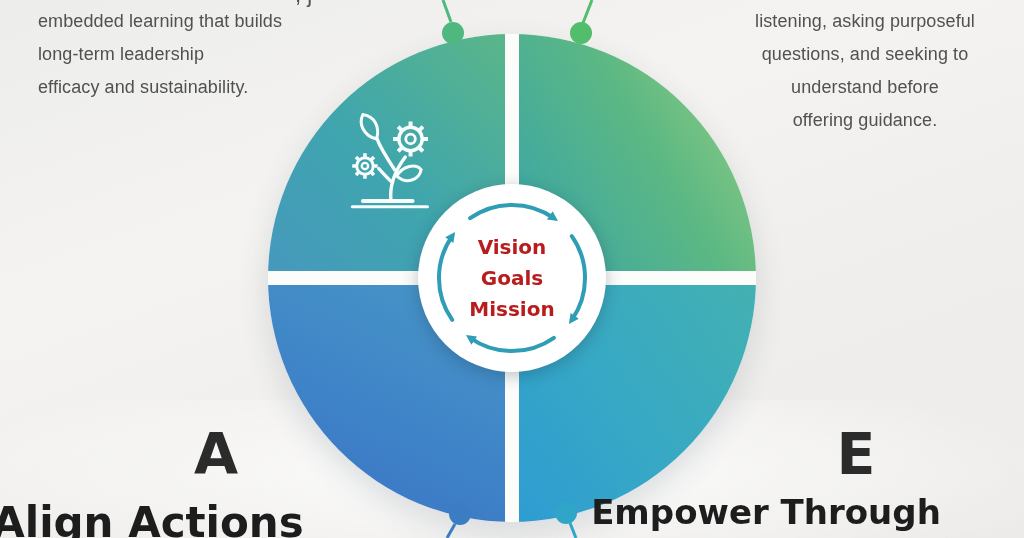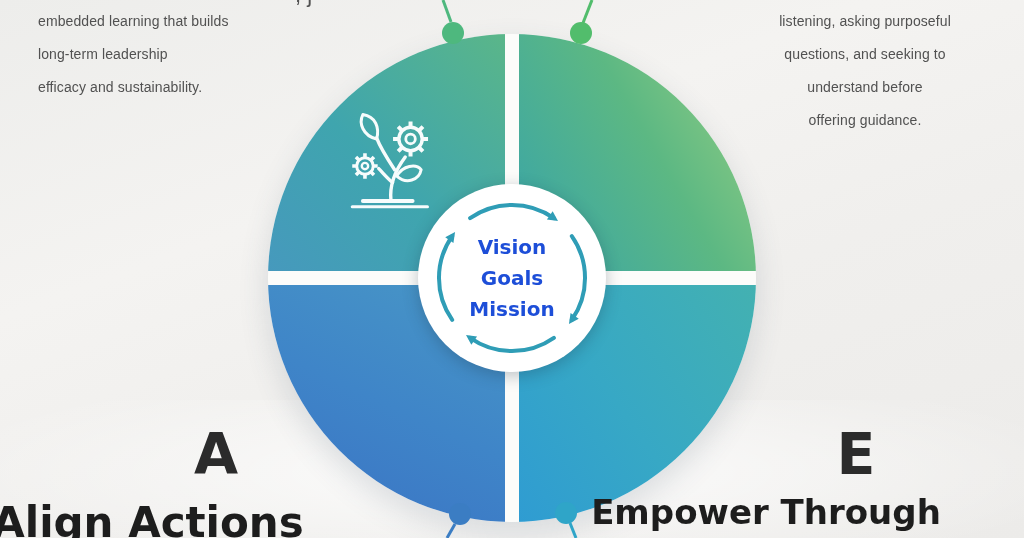--- a/index.html
+++ b/index.html
@@ -8,21 +8,21 @@
     background:linear-gradient(160deg,#ededeb 0%,#f4f3f1 35%,#f0efed 60%,#ecebe9 100%);
     font-family:"Liberation Sans", sans-serif;
   }
   .stage::before{ 
     content:"";position:absolute;left:-80px;right:-80px;top:400px;height:180px;
     background:radial-gradient(ellipse at 50% 40%, rgba(255,255,255,.85) 0%, rgba(255,255,255,0) 70%);
     pointer-events:none;
   }
   
   .para{
-    position:absolute;color:#515151;font-size:14px;line-height:33px;
+    position:absolute;color:#515151;font-size:18px;line-height:33px;
     white-space:pre-line;letter-spacing:.1px;
   }
   .para-tl{left:38px;top:5px;width:390px;}
   .para-tr{left:705px;top:5px;width:320px;text-align:center;}
   .frag{ 
     position:absolute;left:295px;top:-16px;color:#515151;font-size:22px;line-height:22px;
   }
   
   .letter{
     position:absolute;transform:translateX(-50%);
@@ -55,21 +55,21 @@
   .quad svg{overflow:visible;}
   .quad svg *{vector-effect:non-scaling-stroke;}
   
   .hub{
     position:absolute;left:150px;top:150px;width:188px;height:188px;border-radius:50%;
     background:#ffffff;box-shadow:0 4px 16px rgba(25,45,65,.28);
   }
   .hub-arrows{position:absolute;left:9px;top:9px;width:170px;height:170px;overflow:visible;}
   .hub-labels{
     position:absolute;left:0;top:50%;width:100%;transform:translateY(-50%);
-    text-align:center;color:#1d4ed8;font-weight:bold;font-size:20px;line-height:31px;
+    text-align:center;color:#b91c1c;font-weight:bold;font-size:20px;line-height:31px;
     font-family:"DejaVu Sans", "Liberation Sans", sans-serif;
   }
   
   .connectors{position:absolute;left:0;top:0;width:1024px;height:538px;pointer-events:none;}
 </style>
 </head>
 <body>
 
 <div class="stage">
 

